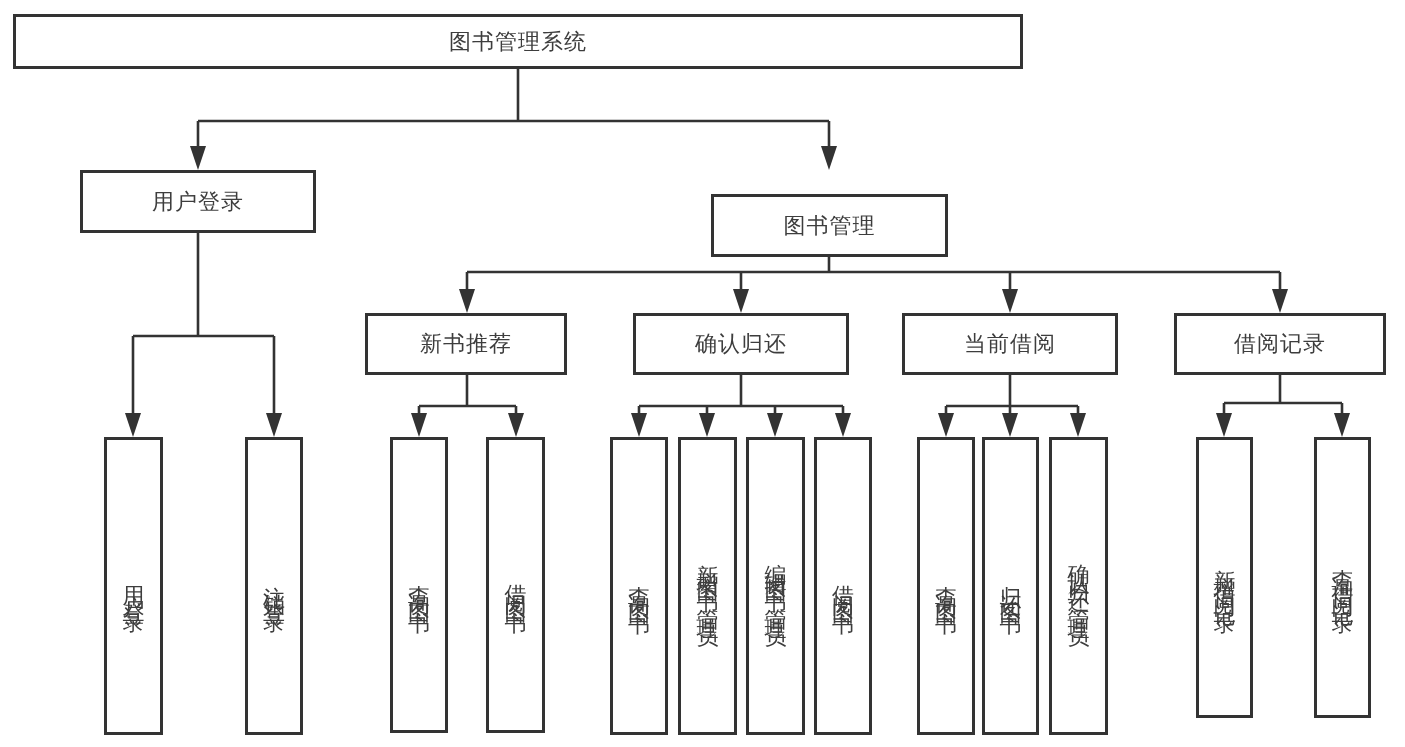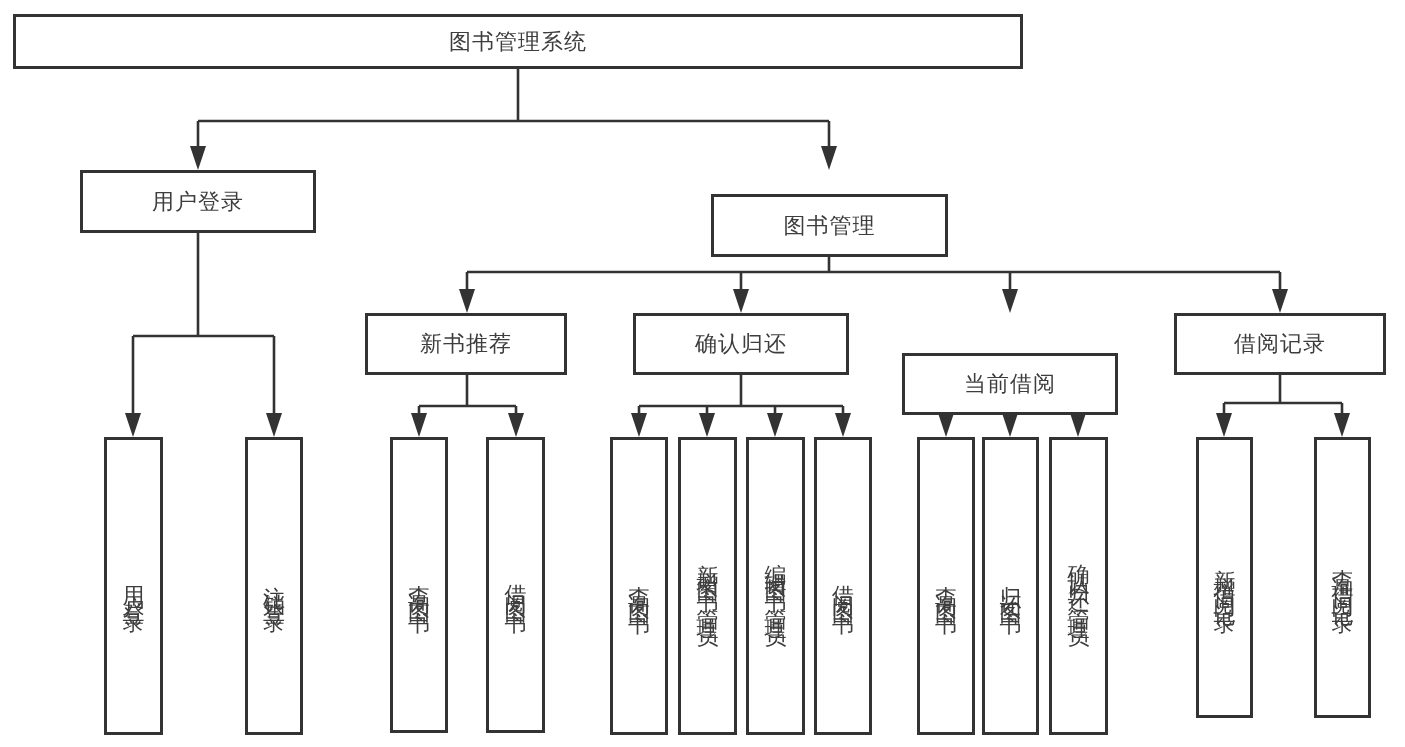--- a/index.html
+++ b/index.html
@@ -97,21 +97,21 @@
   <div class="box hbox" style="left:711px;top:170px;width:237px;height:63px;margin-top:24px;">
     <span>图书管理</span>
   </div>
 
   <div class="box hbox" style="left:365px;top:313px;width:202px;height:62px;align-items:center;">
     <span>新书推荐</span>
   </div>
   <div class="box hbox" style="left:633px;top:313px;width:216px;height:62px;">
     <span>确认归还</span>
   </div>
-  <div class="box hbox" style="left:902px;top:313px;width:216px;height:62px;margin-top:40px;">
+  <div class="box hbox" style="left:902px;top:313px;width:216px;height:62px;">
     <span>当前借阅</span>
   </div>
   <div class="box hbox" style="left:1174px;top:313px;width:212px;height:62px;">
     <span>借阅记录</span>
   </div>
 
   <div class="box vbox" style="left:104px;top:437px;width:59px;height:298px;">
     <span>用户登录</span>
   </div>
   <div class="box vbox" style="left:245px;top:437px;width:58px;height:298px;">

